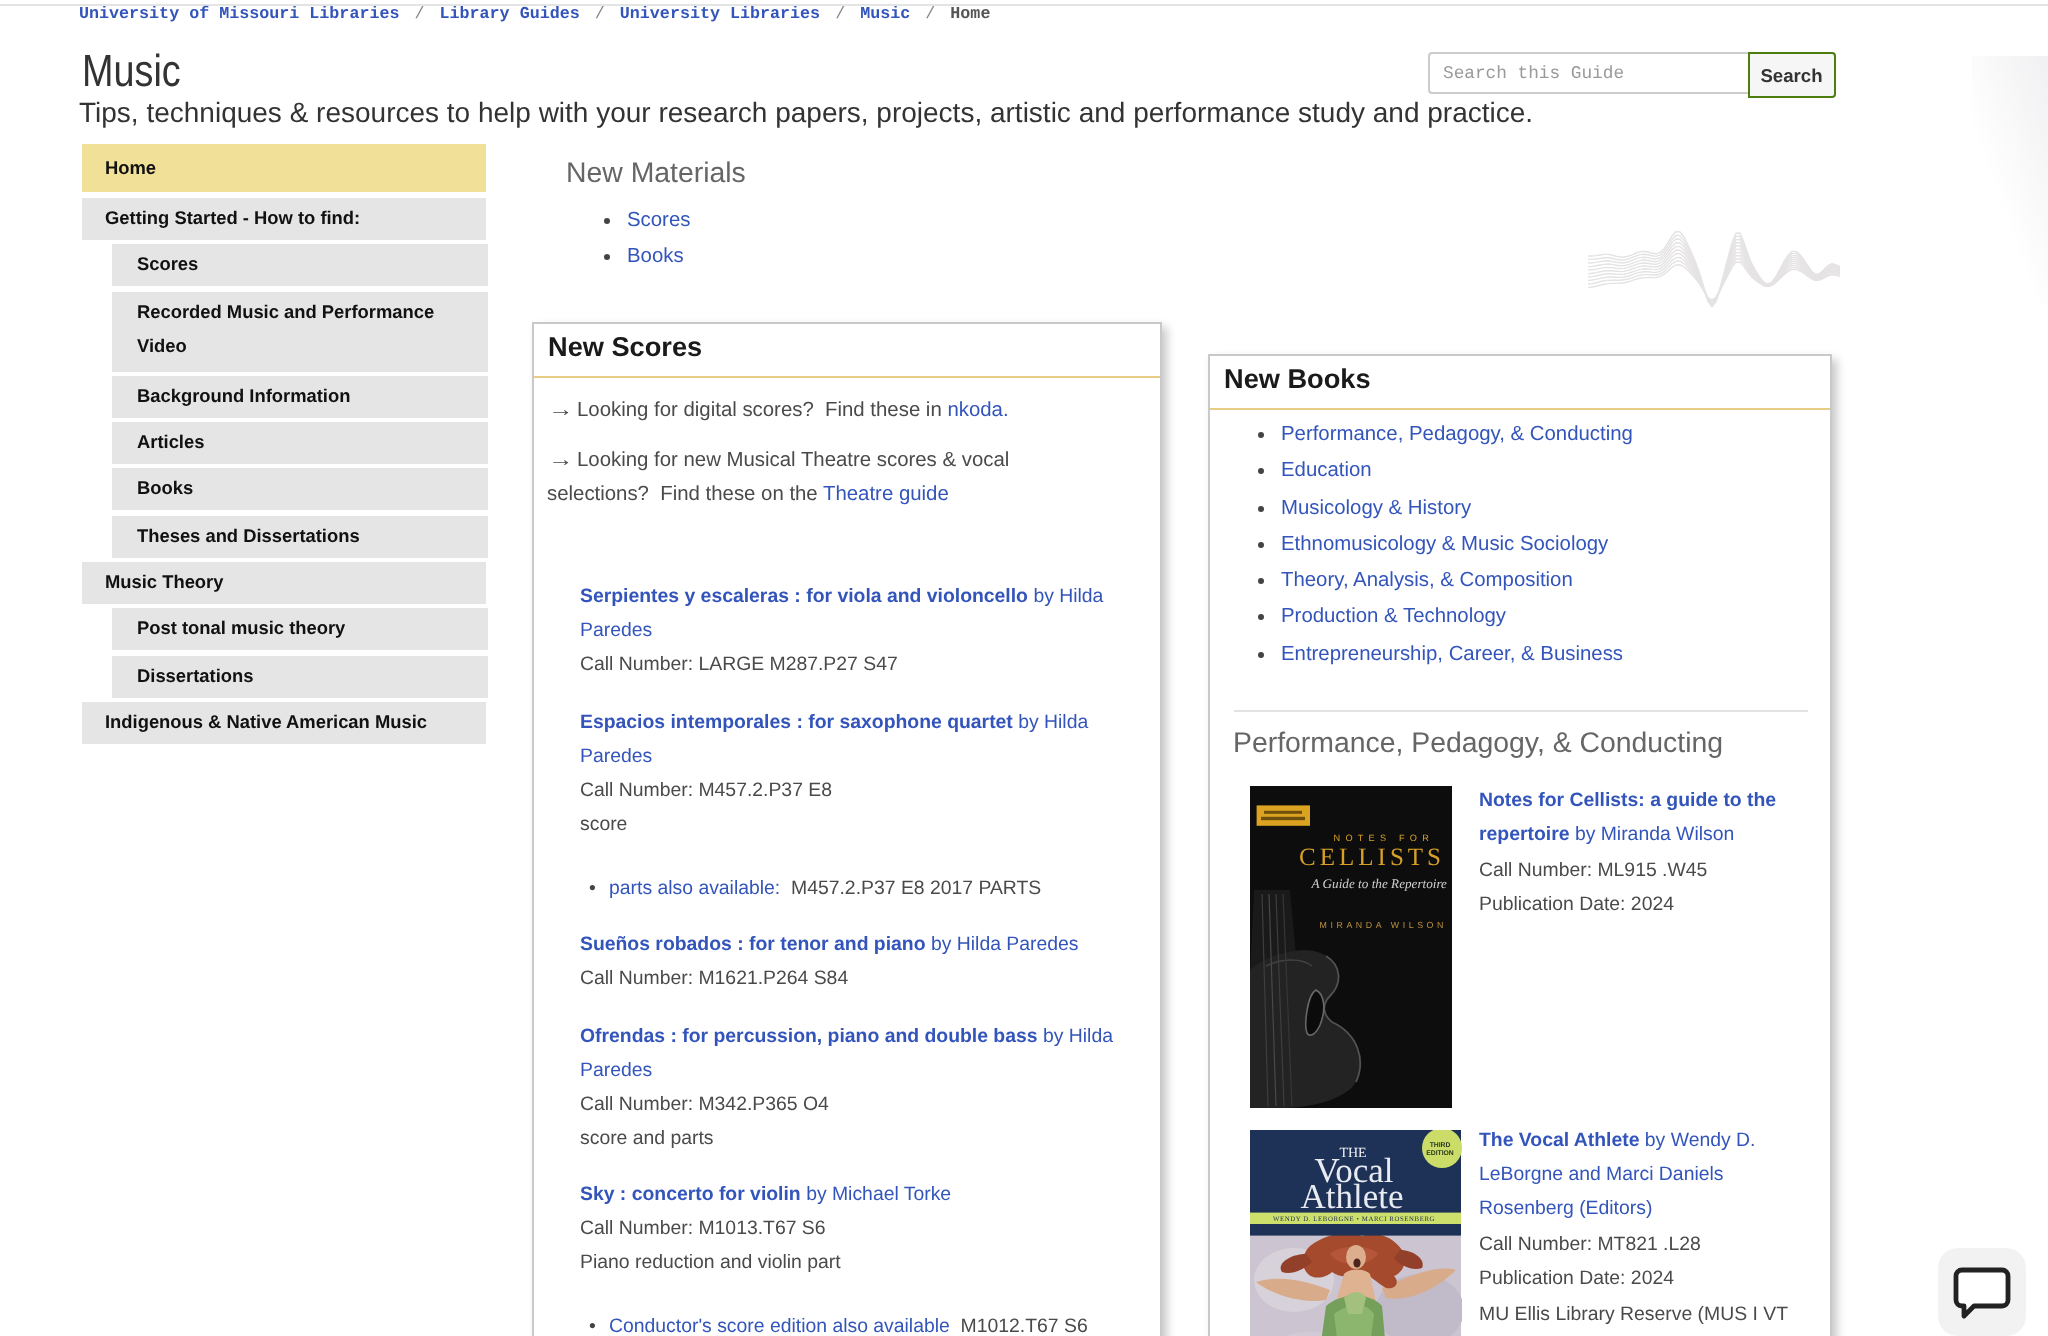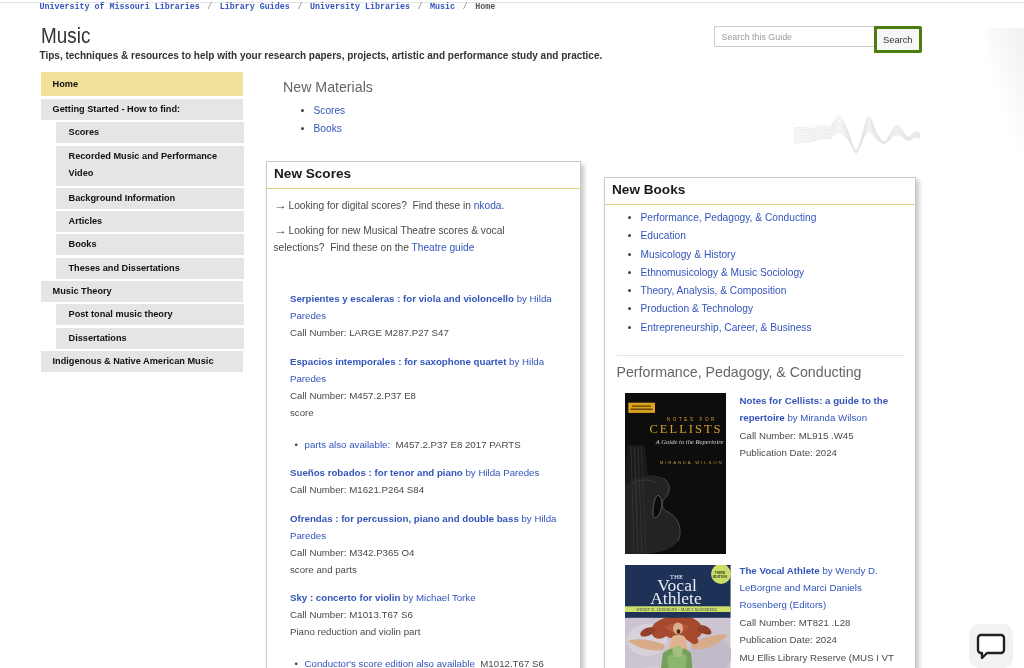--- a/index.html
+++ b/index.html
@@ -6,27 +6,27 @@
 html,body { width:1024px; height:668px; overflow:hidden; background:#fff;
   font-family:"Liberation Sans", sans-serif; }
 a { text-decoration:none; color:#3355bb; }
 #topline { position:absolute; top:2px; left:0; width:1024px; height:1px; background:#e4e4e4; }
 #crumbs { position:absolute; top:2px; left:39.5px; font-size:8.35px; font-weight:bold; color:#3355bb; line-height:10px;font-family:Liberation Mono, monospace; }
 #crumbs .sep { color:#888; font-weight:normal; padding:0 2.5px; }
 #crumbs .cur { color:#555; }
 #searchwrap { position:absolute; top:26px; left:714px; }
 #searchwrap input { width:146px; height:19px; border:1px solid #ccc; border-right:none;
   border-radius:2px 0 0 2px; padding:0 6.5px; font-size:8.9px; color:#9a9a9a;
-  font-family:Liberation Sans, sans-serif; outline:none; display:block; float:left; }
-#searchwrap button { width:41.5px; height:21px; border:3px solid #4d7c0f; background:#f6f6f6;
-  border-radius:0 2px 2px 0; font-size:9.3px; font-weight:normal; color:#333;
+  font-family:Liberation Mono, monospace; outline:none; display:block; float:left; }
+#searchwrap button { width:41.5px; height:21px; border:1px solid #4d7c0f; background:#f6f6f6;
+  border-radius:0 2px 2px 0; font-size:9.3px; font-weight:bold; color:#333;
   font-family:"Liberation Sans", sans-serif; float:left; }
 h1 { position:absolute; top:23.6px; left:41px; font-size:22.5px; font-weight:normal; color:#333;
   line-height:24px; transform:scaleX(0.84); transform-origin:0 0; white-space:nowrap; }
-#subtitle { position:absolute; top:50.5px; left:39.5px; font-size:10px; font-weight:bold; color:#333; line-height:10px; }
+#subtitle { position:absolute; top:50.5px; left:39.5px; font-size:14px; font-weight:normal; color:#333; line-height:10px; }
 
 #nav { position:absolute; top:72px; left:41px; width:202px; list-style:none; }
 #nav li { background:#e5e5e5; color:#111; font-size:9.2px; font-weight:bold;
   line-height:15px; padding:3px 0 3px 11.5px; margin-bottom:2.3px; width:190.5px; }
 #nav li.home { background:#f1e098; padding:4.5px 0 4.5px 11.5px; margin-bottom:3px; }
 #nav li.sub { margin-left:15px; width:175px; padding-left:12.5px; }
 #nav li.two { line-height:17.5px; padding-top:2px; padding-bottom:3px; }
 
 #col2 { position:absolute; top:72px; left:283px; width:316px; }
 .h2grey { font-size:14.2px; font-weight:normal; color:#666; line-height:16px; }

